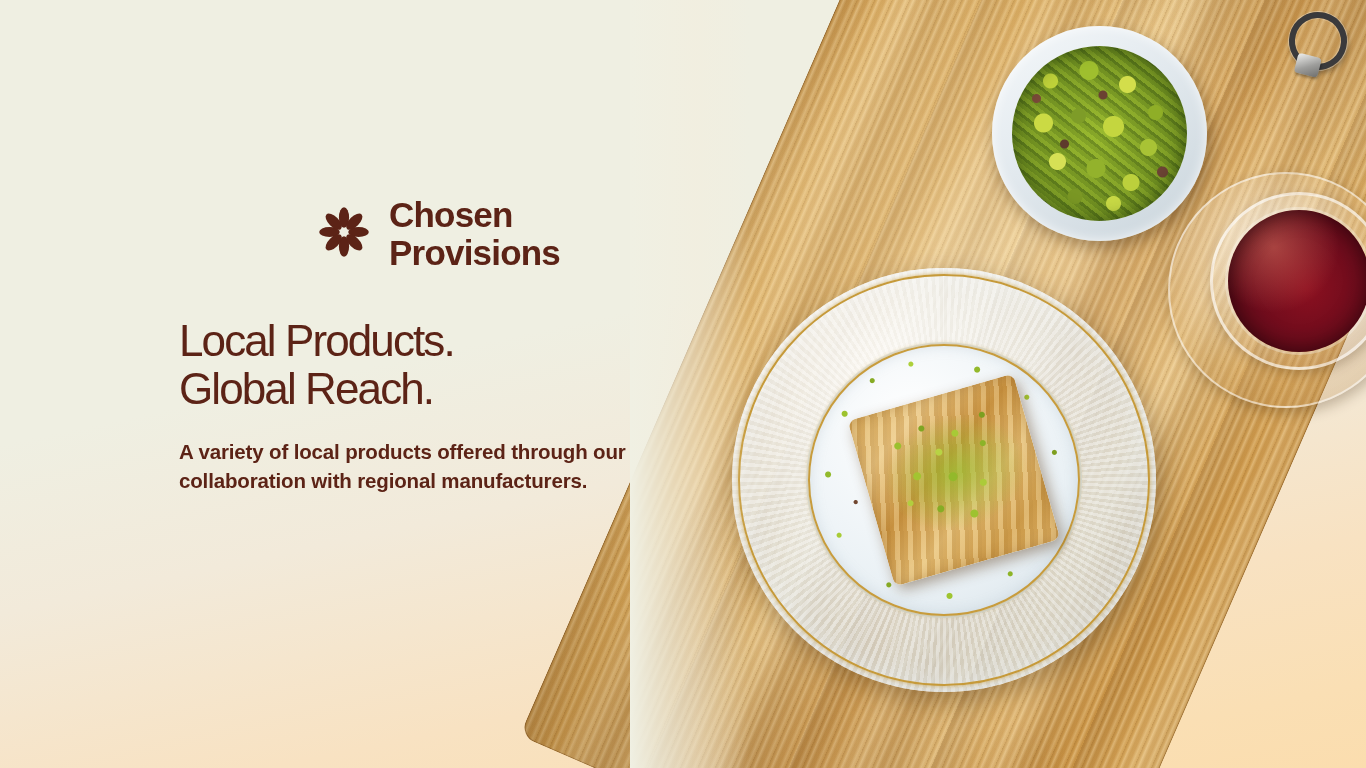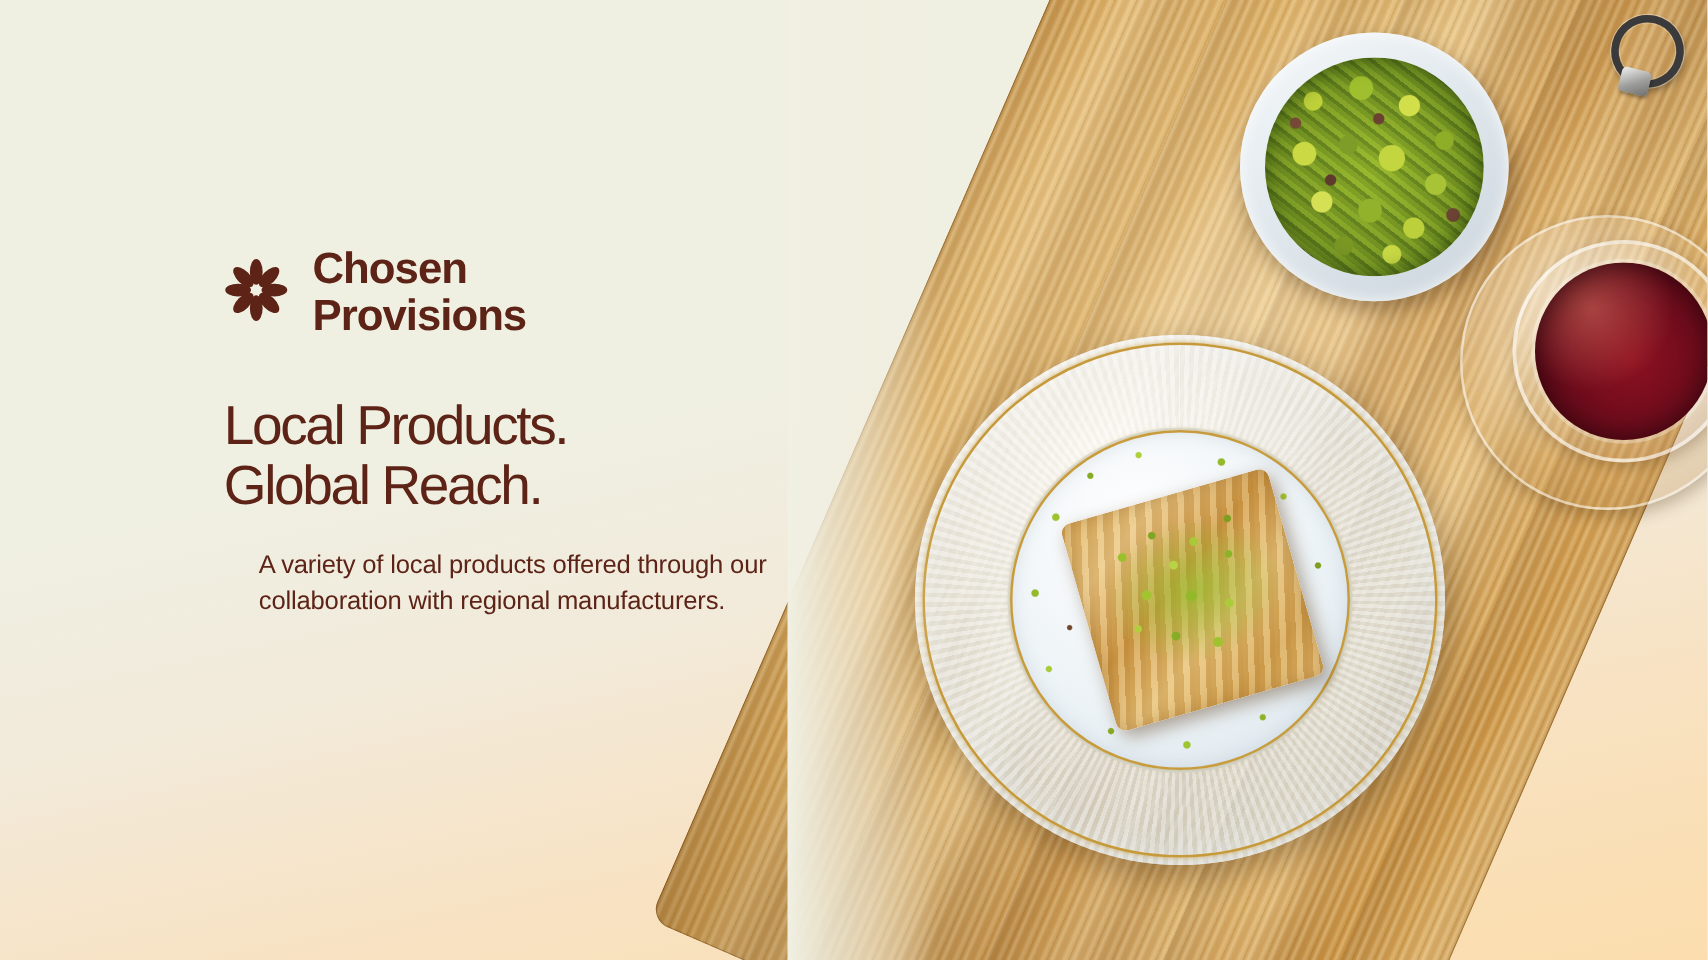--- a/index.html
+++ b/index.html
@@ -31,20 +31,21 @@
     left:179px; top:196px;
     width:520px;
     z-index:30;
   }
 
   #logo-lockup {
     display:flex;
     align-items:flex-start;
     gap:19px;
     margin-bottom:45px;
+    justify-content:center;
   }
   #logo-mark {
     width:52px; height:52px;
     flex:0 0 52px;
     margin-top:10px;
     position:relative;
   }
   #logo-mark svg { display:block; width:52px; height:52px; }
 
   #logo-words {
@@ -62,26 +63,25 @@
     font-weight:400;
     letter-spacing:-1.9px;
     color:#5C2316;
     white-space:pre-line;
     margin-bottom:26px;
   }
 
   #subcopy {
     font-size:20.5px;
     line-height:1.40;
-    font-weight:400;
+    font-weight:700;
     letter-spacing:-0.15px;
     color:#5C2316;
     white-space:pre-line;
     max-width:490px;
-    margin-left:28px;
   }
 
   
   #photo {
     position:absolute;
     left:676px; top:-4px;
     width:694px; height:776px;
     z-index:10;
   }
   #photo > * { position:absolute; }

